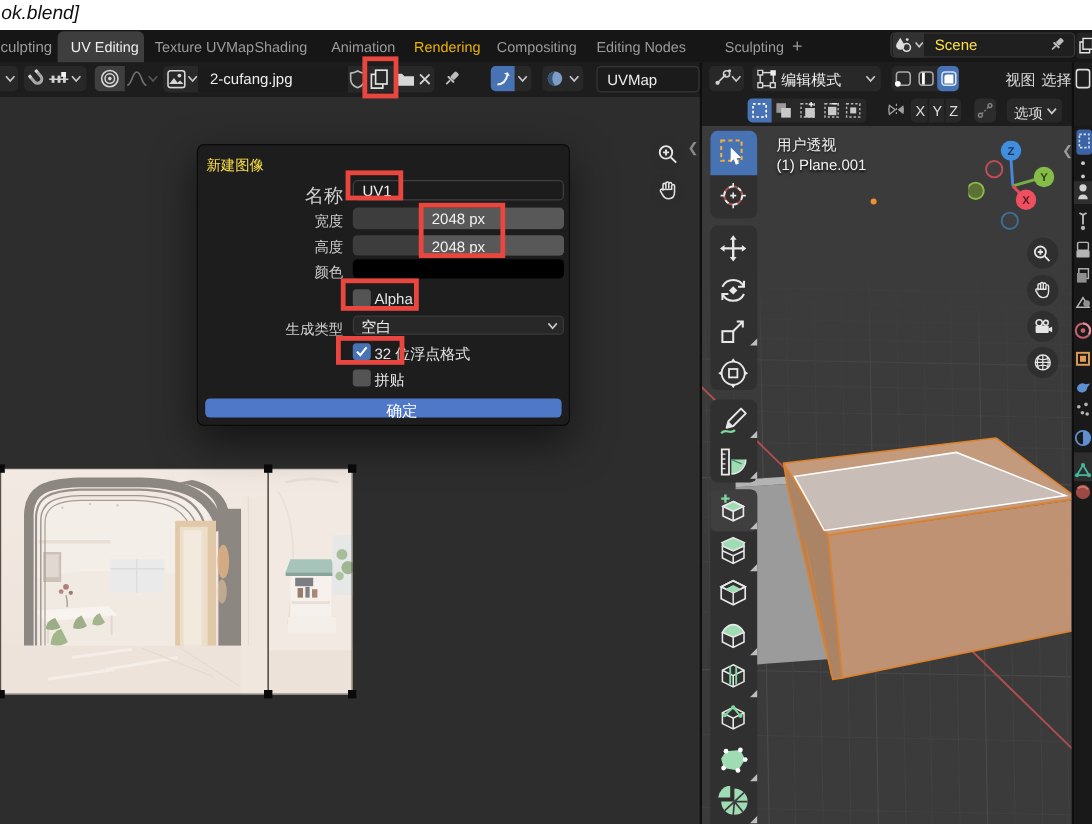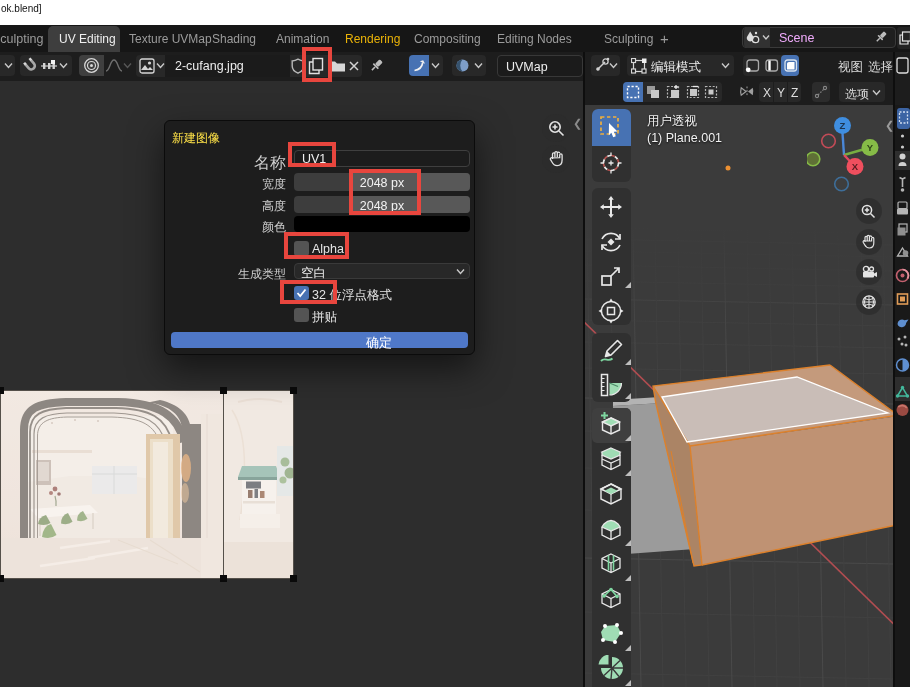--- a/index.html
+++ b/index.html
@@ -3,21 +3,21 @@
 <style>
 html,body{margin:0;padding:0;width:910px;height:687px;overflow:hidden;background:#2d2d2d;
 font-family:"Liberation Sans",sans-serif;}
 .abs{position:absolute;}
 #stage{position:relative;width:910px;height:687px;}
 </style></head>
 <body>
 <div id="stage">
 
 <div class="abs" style="left:0;top:0;width:910px;height:25px;background:#ffffff;"></div>
-<div class="abs" style="left:1px;top:3px;font-size:10px;color:#111;">ok.blend]</div>
+<div class="abs" style="left:1px;top:3px;font-size:16px;color:#111;font-style:italic;">ok.blend]</div>
 
 <div class="abs" style="left:0;top:25px;width:910px;height:27px;background:#161616;"></div>
 <div class="abs" style="left:48px;top:26px;width:72px;height:26px;background:#3e3e3e;border-radius:5px 5px 0 0;"></div>
 <div class="abs" style="left:-8px;top:32px;font-size:12.5px;color:#9b9b9b;">Sculpting</div>
 <div class="abs" style="left:59px;top:32px;font-size:12px;color:#efefef;">UV Editing</div>
 <div class="abs" style="left:129px;top:32px;font-size:12px;color:#9b9b9b;">Texture UVMap</div>
 <div class="abs" style="left:212px;top:32px;font-size:12px;color:#9b9b9b;">Shading</div>
 <div class="abs" style="left:276px;top:32px;font-size:12px;color:#9b9b9b;">Animation</div>
 <div class="abs" style="left:345px;top:32px;font-size:12px;color:#eab308;">Rendering</div>
 <div class="abs" style="left:414px;top:32px;font-size:12px;color:#9b9b9b;">Compositing</div>
@@ -28,21 +28,21 @@
 <div class="abs" style="left:742px;top:27px;width:154px;height:21px;background:#1f1f1f;border:1px solid #3a3a3a;border-radius:4px;box-sizing:border-box;"></div>
 <div class="abs" style="left:744px;top:27px;width:26px;height:21px;background:#323232;border-radius:4px 0 0 4px;"></div>
 <svg class="abs" style="left:745px;top:30px;" width="16" height="15" viewBox="0 0 16 15">
  <path d="M5.2 1.5 L8.2 6.5 A3.4 3.4 0 1 1 2.2 6.5 Z" fill="#dddddd"></path>
  <circle cx="10.5" cy="9.5" r="3.2" fill="none" stroke="#dddddd" stroke-width="1.3"></circle>
  <circle cx="11" cy="3" r="1.2" fill="#dddddd"></circle>
 </svg>
 <svg class="abs" style="left:762px;top:34px;" width="8" height="7" viewBox="0 0 8 7">
       <path d="M1 1.5 L4 5 L7 1.5" stroke="#cccccc" stroke-width="1.3" fill="none"></path>
     </svg>
-<div class="abs" style="left:779px;top:31px;font-size:12.5px;color:#f0abfc;">Scene</div>
+<div class="abs" style="left:779px;top:31px;font-size:12.5px;color:#fde047;">Scene</div>
 <svg class="abs" style="left:874px;top:30px;" width="14" height="14" viewBox="0 0 14 14">
  <g transform="rotate(45 7 7)">
   <rect x="5" y="0.8" width="4" height="6" rx="1.1" fill="#bdbdbd"></rect>
   <rect x="3.6" y="7" width="6.8" height="1.7" rx="0.8" fill="#bdbdbd"></rect>
   <path d="M7 8.8 V13" stroke="#bdbdbd" stroke-width="1.4"></path>
  </g>
 </svg>
 <div class="abs" style="left:897px;top:27px;width:13px;height:22px;background:#232323;border-radius:3px 0 0 3px;"></div>
 <svg class="abs" style="left:899px;top:31px;" width="12" height="14" viewBox="0 0 12 14">
  <rect x="3.5" y="1" width="8" height="9" fill="none" stroke="#e6e6e6" stroke-width="1.2"></rect>
@@ -579,21 +579,21 @@
       <path d="M1 1.5 L4.5 5.5 L8 1.5" stroke="#c8c8c8" stroke-width="1.4" fill="none"></path>
     </svg>
 <div class="abs" style="left:294px;top:285.5px;width:14.5px;height:14.5px;background:#4772b3;border-radius:3px;"></div>
 <svg class="abs" style="left:296px;top:288px;" width="11" height="10" viewBox="0 0 11 10">
       <path d="M1.5 5 L4.2 8 L9.5 1.5" stroke="#ffffff" stroke-width="1.8" fill="none"></path>
     </svg>
 <div class="abs" style="left:312px;top:287px;font-size:12.5px;color:#e4e4e4;">32 位浮点格式</div>
 <div class="abs" style="left:294px;top:307.5px;width:14.5px;height:14.5px;background:#545454;border-radius:3px;"></div>
 <div class="abs" style="left:312px;top:309px;font-size:12.5px;color:#e4e4e4;">拼贴</div>
 <div class="abs" style="left:171px;top:332px;width:297px;height:16px;background:#4f78c8;border-radius:4px;"></div>
-<div class="abs" style="left:171px;top:334px;width:328px;text-align:center;font-size:13px;color:#ffffff;margin-left:44px;">确定</div>
+<div class="abs" style="left:171px;top:334px;width:328px;text-align:center;font-size:13px;color:#ffffff;">确定</div>
 
 <div class="abs" style="left:302px;top:47px;width:30px;height:35px;border:4.5px solid #e8463e;box-sizing:border-box;"></div>
 <div class="abs" style="left:288px;top:142px;width:48px;height:25px;border:4.5px solid #e8463e;box-sizing:border-box;"></div>
 <div class="abs" style="left:349px;top:169px;width:72px;height:46px;border:4.5px solid #e8463e;box-sizing:border-box;"></div>
 <div class="abs" style="left:284px;top:232px;width:65px;height:27px;border:4.5px solid #e8463e;box-sizing:border-box;"></div>
 <div class="abs" style="left:280px;top:280px;width:57px;height:24px;border:4.5px solid #e8463e;box-sizing:border-box;"></div>
 
 <svg class="abs" style="left:895px;top:52px;" width="15" height="635" viewBox="0 0 15 635">
  <rect x="0" y="0" width="15" height="53" fill="#1d1d1d"></rect>
  <rect x="2" y="6" width="11" height="15" rx="2" fill="none" stroke="#dddddd" stroke-width="1.3"></rect>

